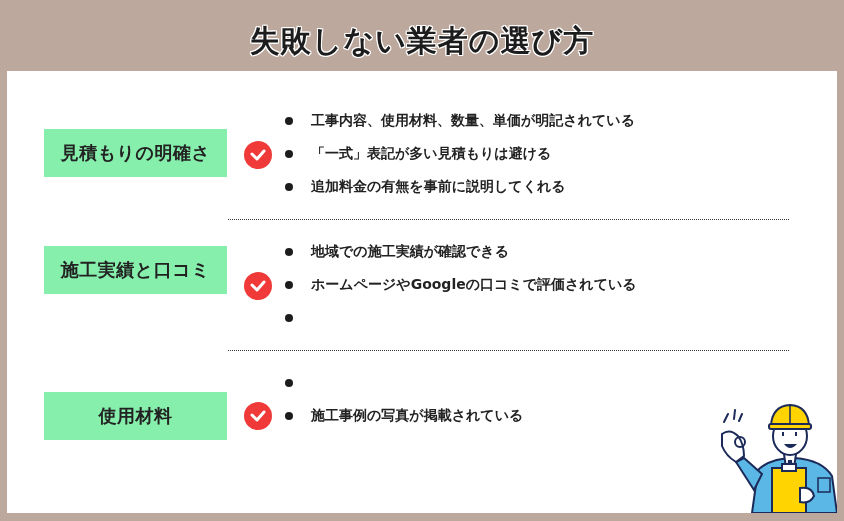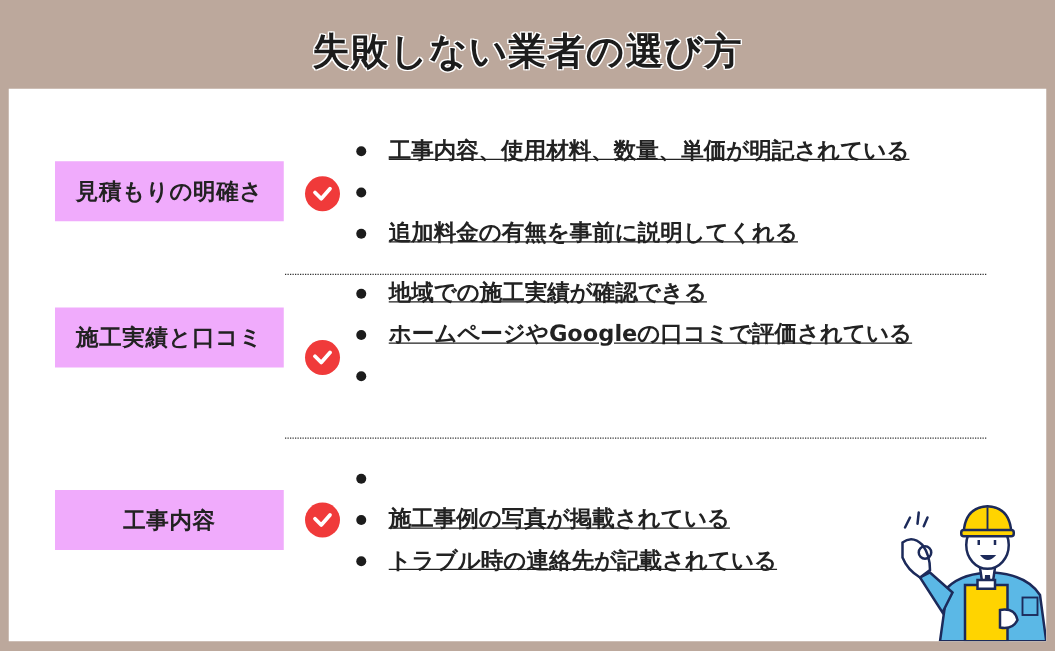--- a/index.html
+++ b/index.html
@@ -22,37 +22,37 @@
   }
   .panel {
     position: absolute; left: 7px; top: 71px; width: 830px; height: 442px;
     background: #ffffff;
   }
   .section {
     position: absolute; left: 0; width: 830px;
   }
   .label-box {
     position: absolute; left: 37px; width: 183px; height: 48px;
-    background: #f0abfc;
+    background: #86efac;
     display: flex; align-items: center; justify-content: center;
     font-size: 18px; font-weight: bold; color: #222;
     letter-spacing: 0.5px;
   }
   .check {
     position: absolute; left: 237px; width: 28px; height: 28px;
     border-radius: 50%; background: #f03a3a;
     display: flex; align-items: center; justify-content: center;
   }
   .items {
     position: absolute; left: 276px; margin: 0; padding: 0; list-style: none;
   }
   .items li {
     height: 33px; line-height: 33px;
-    font-size: 18px; font-weight: bold; color: #222;
-    white-space: nowrap; display: flex; align-items: center; text-decoration: underline;
+    font-size: 14px; font-weight: bold; color: #222;
+    white-space: nowrap; display: flex; align-items: center;
   }
   .bullet {
     display: inline-block; width: 8px; height: 8px; border-radius: 50%;
     background: #1c1c1c; margin-right: 18px; margin-left: 2px; flex-shrink: 0;
   }
   .divider {
     position: absolute; left: 221px; width: 561px; height: 0;
     border-top: 1px dotted #333;
   }
   .worker {
@@ -76,72 +76,69 @@
           <polyline points="2,5 7,10 14,2" fill="none" stroke="#fff" stroke-width="3" stroke-linecap="round" stroke-linejoin="round"></polyline>
         </svg>
     </div>
     <ul class="items" style="top:33px;">
       <li>
           <span class="bullet"></span>
           <span>工事内容、使用材料、数量、単価が明記されている</span>
         </li>
       <li>
           <span class="bullet"></span>
+          <span>「一式」表記が多い見積もりは避ける</span>
         </li>
       <li>
           <span class="bullet"></span>
           <span>追加料金の有無を事前に説明してくれる</span>
         </li>
     </ul>
   </div>
 
   <div class="divider" style="top:148px;"></div>
 
   <div class="section" style="top:0;">
     <div class="label-box" style="top:175px;">施工実績と口コミ</div>
     <div class="check" style="top:201px;">
       <svg width="16" height="12" viewBox="0 0 16 12">
           <polyline points="2,5 7,10 14,2" fill="none" stroke="#fff" stroke-width="3" stroke-linecap="round" stroke-linejoin="round"></polyline>
         </svg>
     </div>
-    <ul class="items" style="top:147px;">
+    <ul class="items" style="top:164px;">
       <li>
           <span class="bullet"></span>
           <span>地域での施工実績が確認できる</span>
         </li>
       <li>
           <span class="bullet"></span>
           <span>ホームページやGoogleの口コミで評価されている</span>
         </li>
       <li>
           <span class="bullet"></span>
         </li>
     </ul>
   </div>
 
   <div class="divider" style="top:279px;"></div>
 
   <div class="section" style="top:0;">
-    <div class="label-box" style="top:321px;">工事内容</div>
+    <div class="label-box" style="top:321px;">使用材料</div>
     <div class="check" style="top:331px;">
       <svg width="16" height="12" viewBox="0 0 16 12">
           <polyline points="2,5 7,10 14,2" fill="none" stroke="#fff" stroke-width="3" stroke-linecap="round" stroke-linejoin="round"></polyline>
         </svg>
     </div>
     <ul class="items" style="top:295px;">
       <li>
           <span class="bullet"></span>
         </li>
       <li>
           <span class="bullet"></span>
           <span>施工事例の写真が掲載されている</span>
-        </li>
-      <li>
-          <span class="bullet"></span>
-          <span>トラブル時の連絡先が記載されている</span>
         </li>
     </ul>
   </div>
 </div>
 
 <div class="worker">
   <svg width="137" height="121" viewBox="0 0 137 121">
 
     <g stroke="#1c2a5a" stroke-width="2" stroke-linecap="round">
       <line x1="28" y1="22" x2="24" y2="30"></line>

